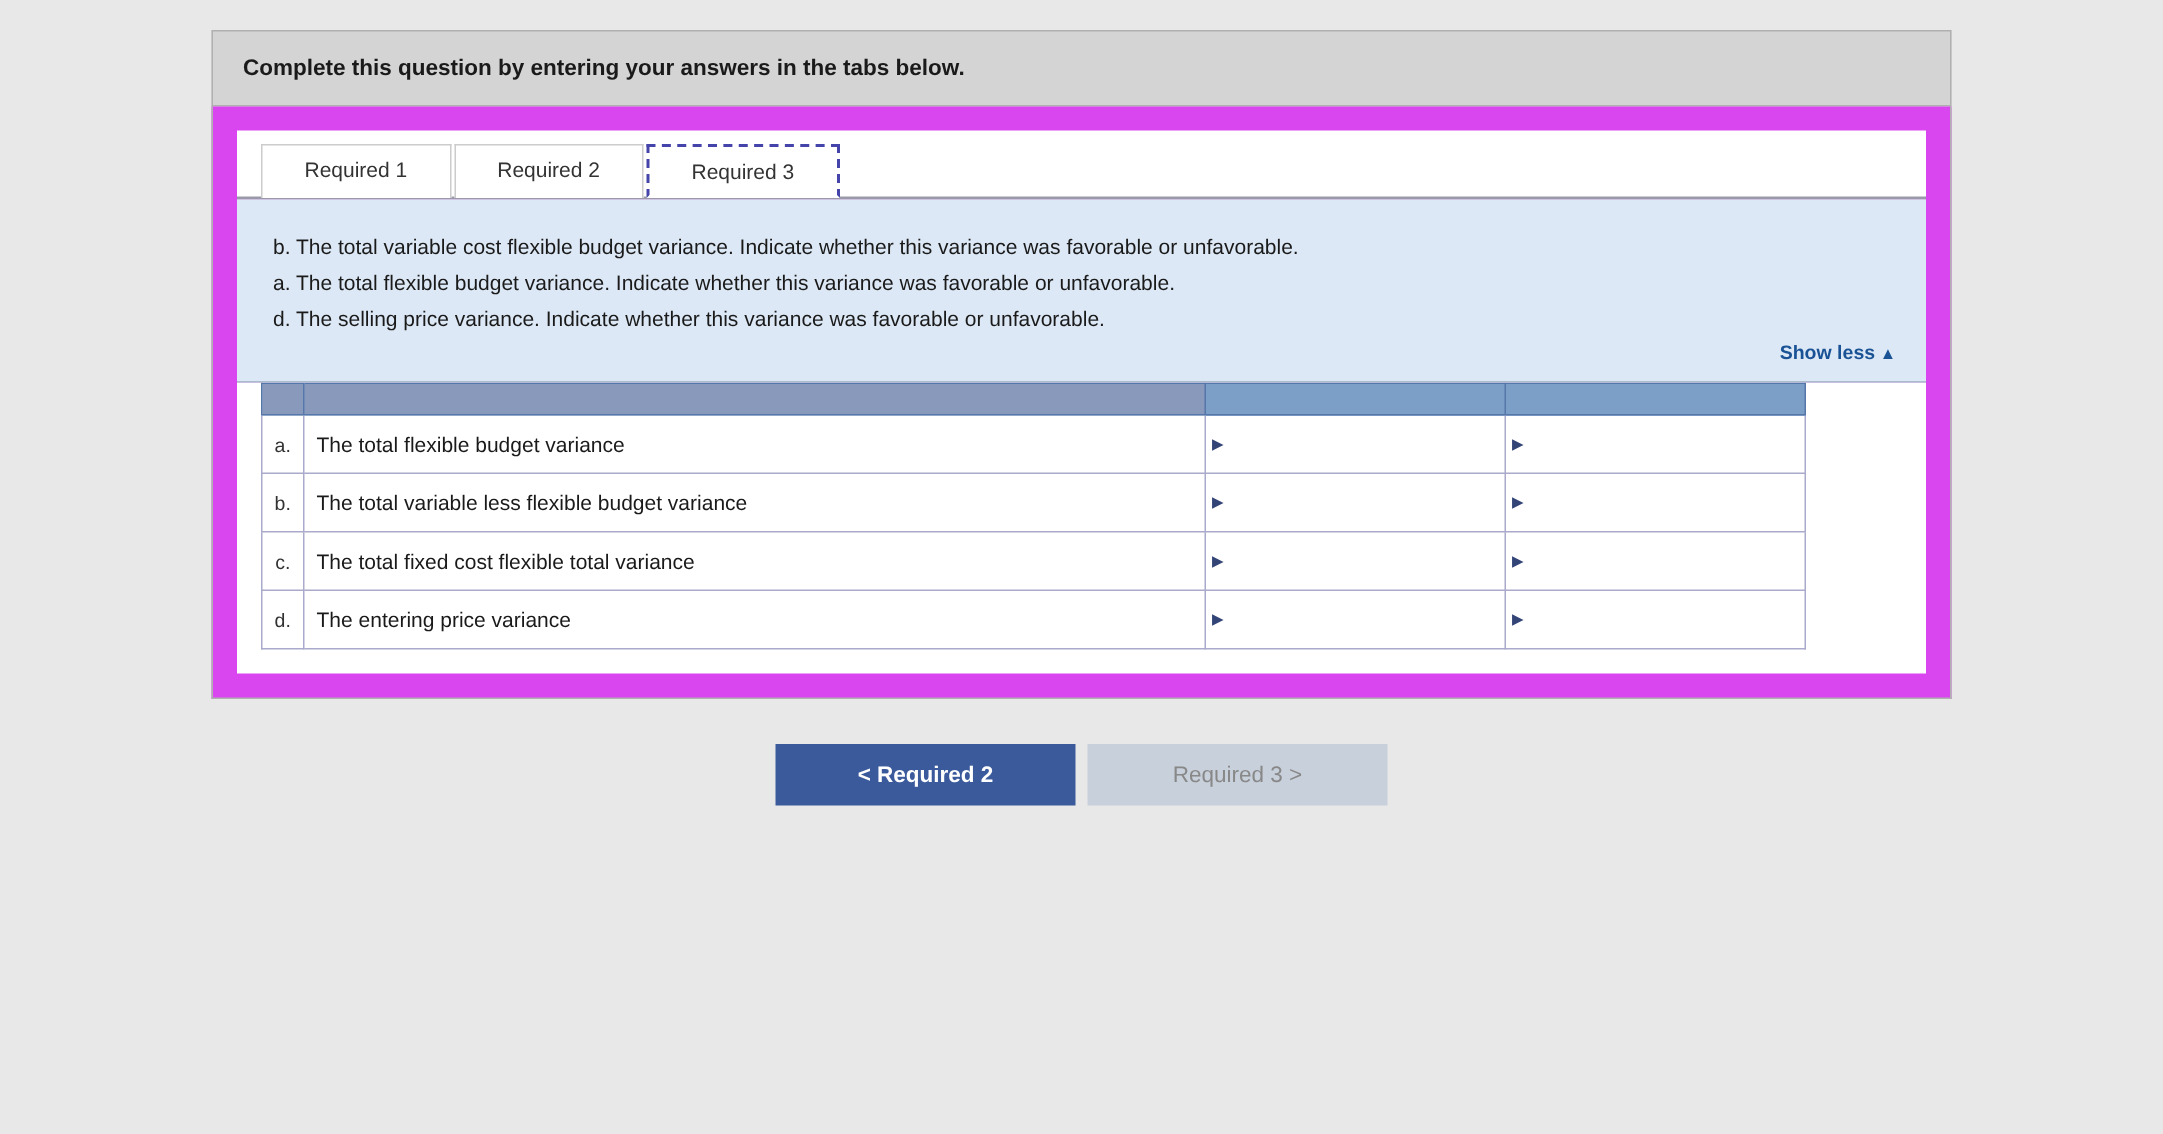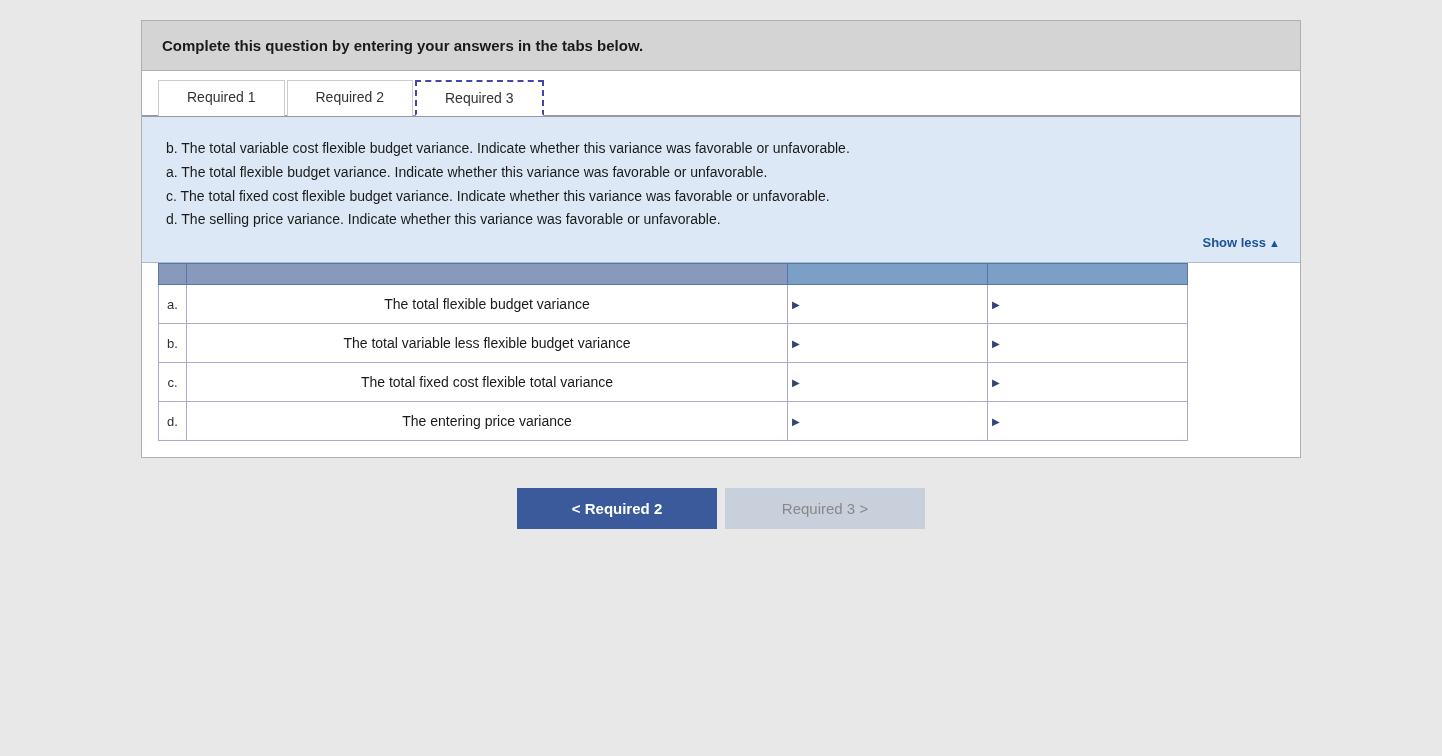--- a/index.html
+++ b/index.html
@@ -26,21 +26,21 @@
     }
     .instruction-bar p {
       font-weight: bold;
       font-size: 15px;
       color: #1a1a1a;
     }
     .tabs-section {
       background: #d946ef;
       border: 1px solid #b0b0b0;
       border-top: none;
-      padding: 0;
+      padding: 16px;
     }
     .tabs-row {
       display: flex;
       border-bottom: 2px solid #9999aa;
       background: #ffffff;
       padding: 8px 16px 0 16px;
       gap: 0;
     }
     .tab {
       padding: 8px 28px;
@@ -133,21 +133,20 @@
       vertical-align: middle;
     }
     .data-table tbody td.row-letter {
       text-align: center;
       width: 28px;
       color: #333;
       font-size: 13px;
     }
     .data-table tbody td.row-desc {
       min-width: 380px;
-      text-align: center;
     }
     .input-cell {
       position: relative;
     }
     .input-cell input {
       width: 100%;
       border: none;
       outline: none;
       padding: 4px 6px;
       font-size: 14px;
@@ -217,21 +216,20 @@
         <span>Required 2</span>
       </div>
       <div class="tab active">
         <span>Required 3</span>
       </div>
     </div>
 
     <div class="info-panel">
       <p>b. The total variable cost flexible budget variance. Indicate whether this variance was favorable or unfavorable.</p>
       <p>a. The total flexible budget variance. Indicate whether this variance was favorable or unfavorable.</p>
-      <p>c. The total fixed cost flexible budget variance. Indicate whether this variance was favorable or unfavorable.</p>
       <p>d. The selling price variance. Indicate whether this variance was favorable or unfavorable.</p>
       <span class="show-less">Show less</span>
     </div>
 
     <div class="table-section">
       <table class="data-table">
         <thead>
           <tr>
             <th class="col-label"></th>
             <th class="col-label"></th>

